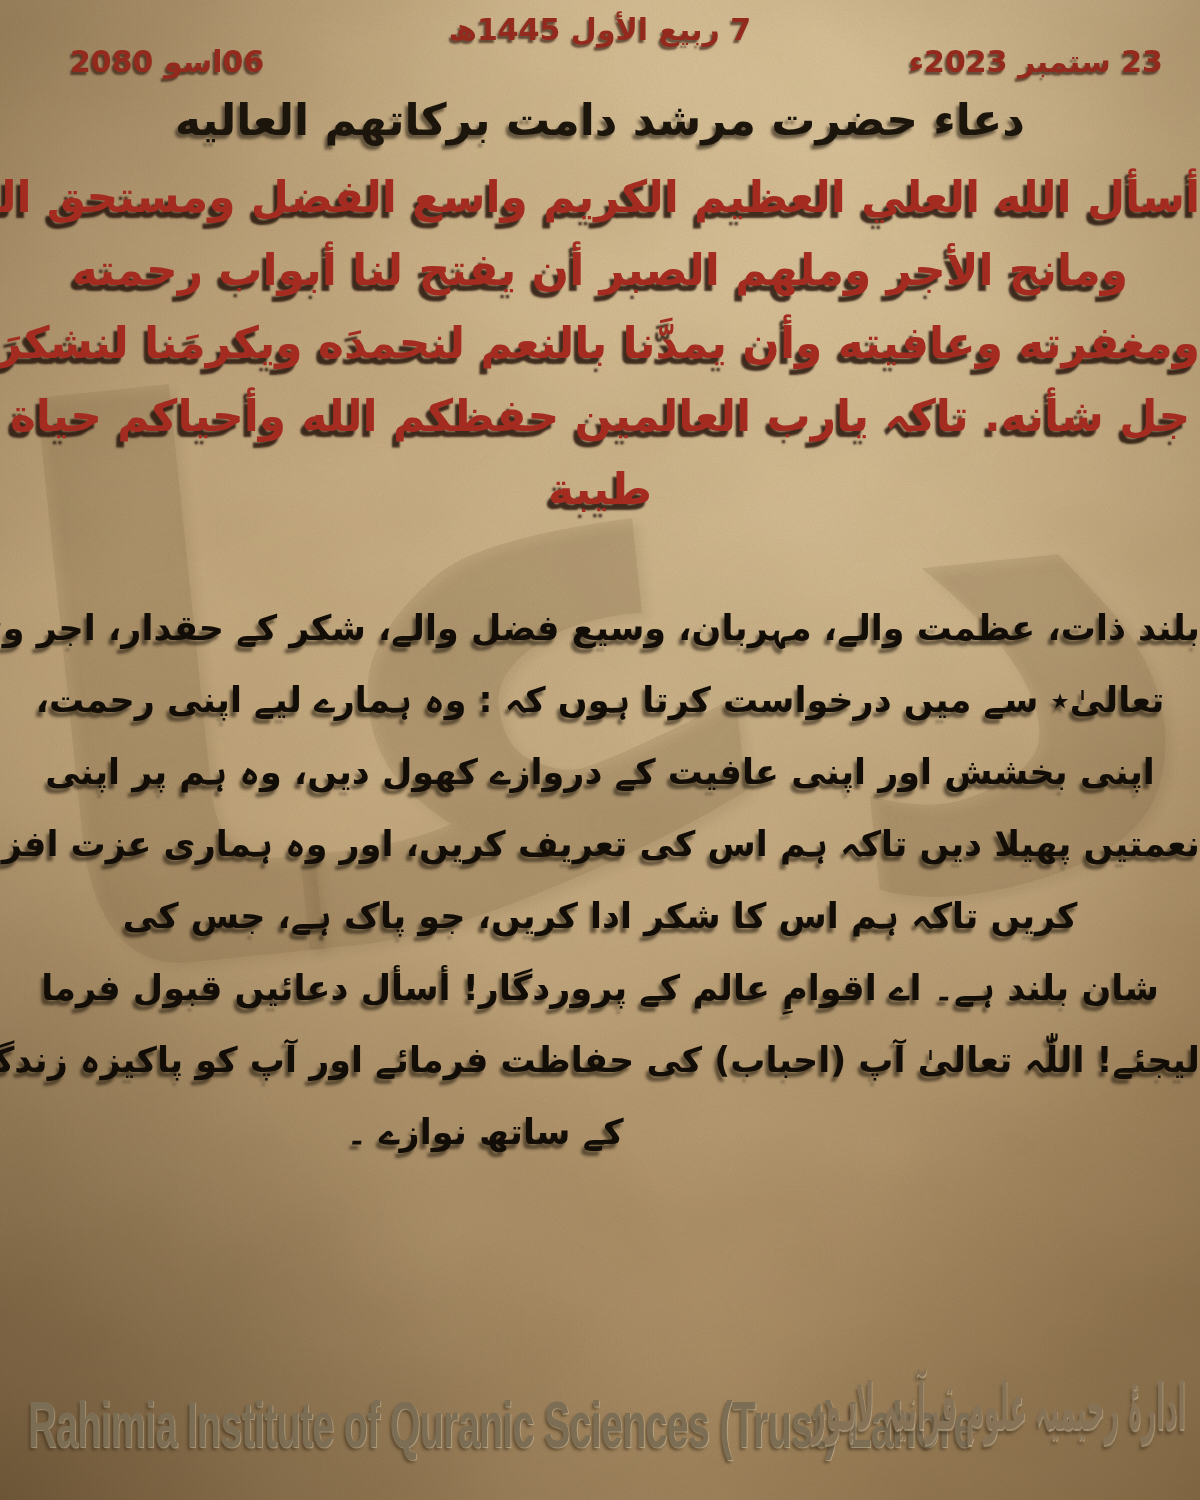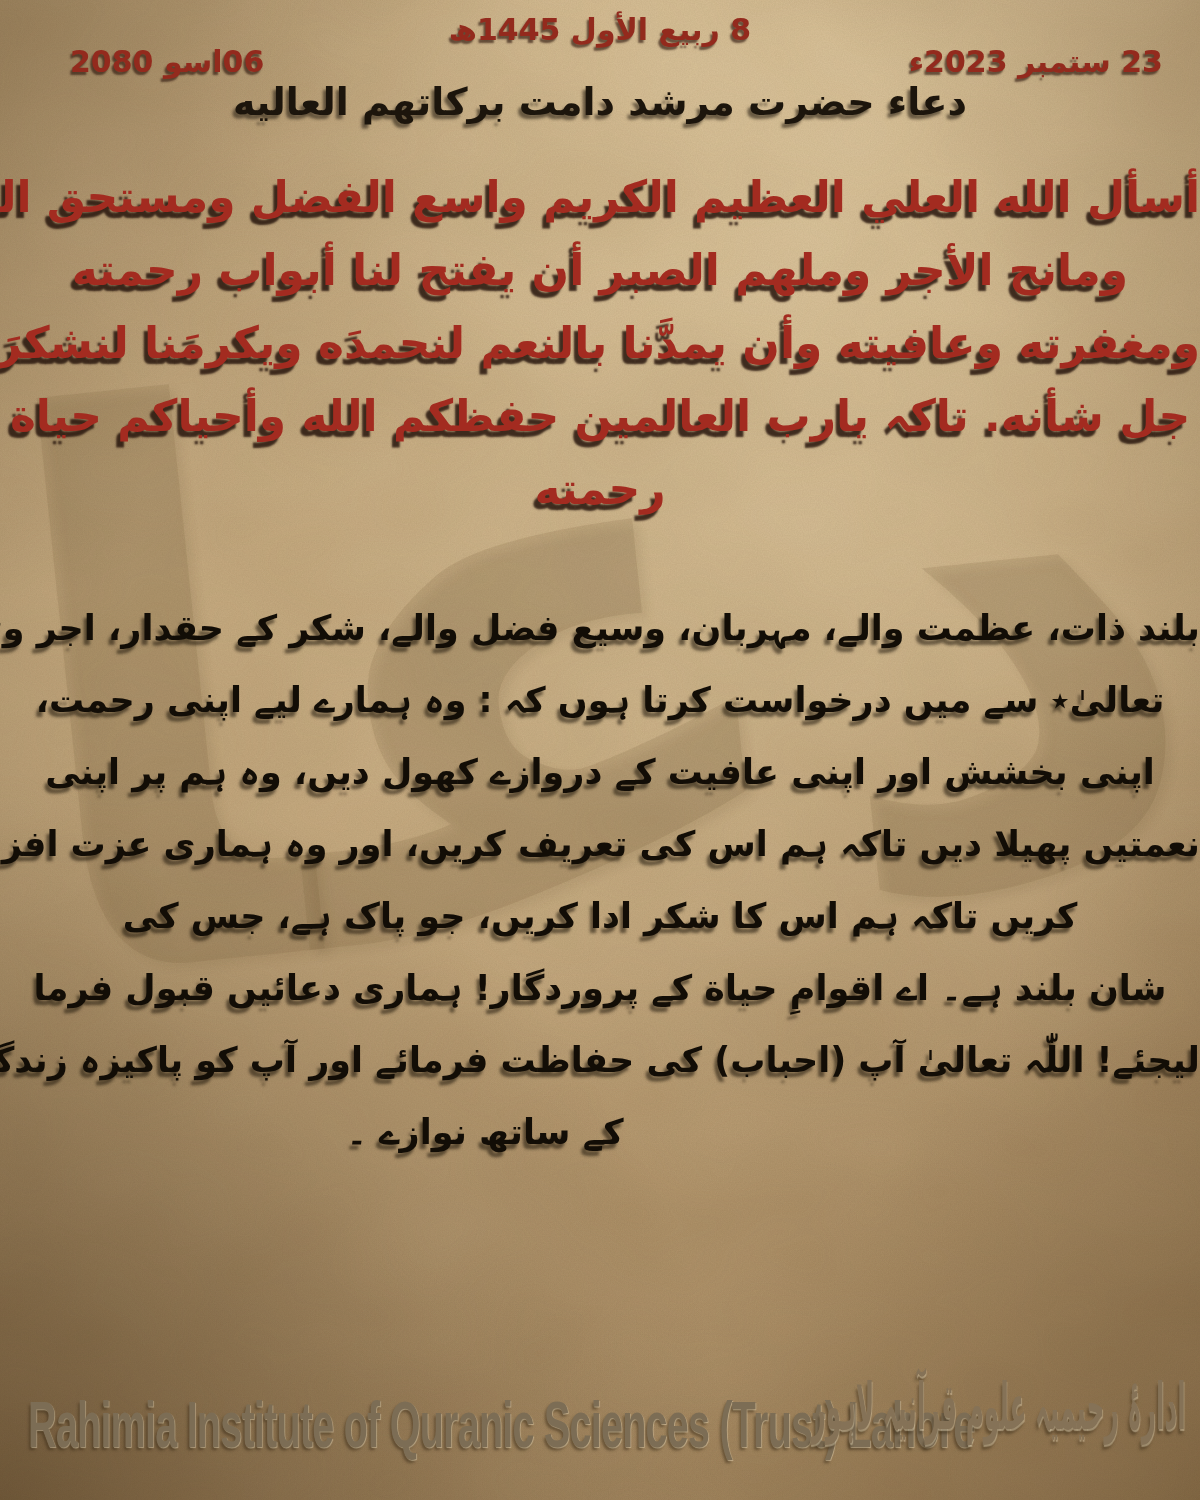--- a/index.html
+++ b/index.html
@@ -31,22 +31,22 @@
   }
   .hdr-date{
     position:absolute;font-size:30px;font-weight:bold;color:#932a1d;
     text-shadow:-2px 3px 2px rgba(45,22,12,0.65);white-space:nowrap;
   }
   .hdr-hijri{top:12px;left:0;right:0;text-align:center;}
   .hdr-greg{top:44px;right:37px;}
   .hdr-bikrami{top:44px;left:70px;direction:rtl;}
   .page-title{
     position:absolute;top:76px;left:0;right:0;text-align:center;
-    font-size:38px;font-weight:bold;color:#1c150c;
-    text-shadow:-3px 4px 3px rgba(70,58,40,0.75);white-space:nowrap;margin:4px;
+    font-size:44px;font-weight:bold;color:#1c150c;
+    text-shadow:-3px 4px 3px rgba(70,58,40,0.75);white-space:nowrap;margin:18px;
   }
   .arabic-block{position:absolute;top:160px;left:0;right:0;text-align:center;direction:rtl;}
   .arabic-line{
     height:73px;line-height:73px;font-size:44px;font-weight:bold;color:#a32b20;
     text-shadow:-4px 6px 2px rgba(38,20,12,0.85);white-space:nowrap;
   }
   .urdu-block{position:absolute;top:592px;left:0;right:0;text-align:center;direction:rtl;}
   .urdu-line{
     height:72px;line-height:72px;font-size:35px;font-weight:bold;color:#120d06;
     text-shadow:-3px 5px 3px rgba(25,18,8,0.55);white-space:nowrap;
@@ -86,41 +86,41 @@
         <feTurbulence type="fractalNoise" baseFrequency="0.85" numOctaves="2" seed="4" stitchTiles="stitch"></feTurbulence>
         <feColorMatrix type="matrix" values="0 0 0 0 0.25  0 0 0 0 0.19  0 0 0 0 0.10  0 0 0 0.30 0"></feColorMatrix>
       </filter>
     </defs>
     <rect width="1200" height="1500" filter="url(#blotch)" opacity="0.38" style="mix-blend-mode:multiply"></rect>
     <rect width="1200" height="1500" filter="url(#grain)" opacity="0.45" style="mix-blend-mode:multiply"></rect>
   </svg>
 
   <div class="vignette"></div>
 
-  <div class="hdr-date hdr-hijri">8 ربيع الأول 1445ھ</div>
+  <div class="hdr-date hdr-hijri">7 ربيع الأول 1445ھ</div>
   <div class="hdr-date hdr-greg">23 ستمبر 2023ء</div>
   <div class="hdr-date hdr-bikrami">06اسو 2080</div>
 
   <h1 class="page-title">دعاء حضرت مرشد دامت بركاتهم العاليه</h1>
 
   <section class="arabic-block">
     <div class="arabic-line">أسأل الله العلي العظيم الكريم واسع الفضل ومستحق الشكر</div>
     <div class="arabic-line">ومانح الأجر وملهم الصبر أن يفتح لنا أبواب رحمته</div>
     <div class="arabic-line">ومغفرته وعافيته وأن يمدَّنا بالنعم لنحمدَه ويكرمَنا لنشكرَه سبحانه</div>
     <div class="arabic-line">جل شأنه. تاکہ يارب العالمين حفظكم الله وأحياكم حياة</div>
-    <div class="arabic-line">رحمته</div>
+    <div class="arabic-line">طيبة</div>
   </section>
 
   <section class="urdu-block">
     <div class="urdu-line">بلند ذات، عظمت والے، مہربان، وسیع فضل والے، شکر کے حقدار، اجر وثواب</div>
     <div class="urdu-line">تعالیٰ٭ سے میں درخواست کرتا ہوں کہ : وہ ہمارے لیے اپنی رحمت،</div>
     <div class="urdu-line">اپنی بخشش اور اپنی عافیت کے دروازے کھول دیں، وہ ہم پر اپنی</div>
     <div class="urdu-line">نعمتیں پھیلا دیں تاکہ ہم اس کی تعریف کریں، اور وہ ہماری عزت افزائی</div>
     <div class="urdu-line">کریں تاکہ ہم اس کا شکر ادا کریں، جو پاک ہے، جس کی</div>
-    <div class="urdu-line">شان بلند ہے۔ اے اقوامِ حياة کے پروردگار! ہماری دعائیں قبول فرما</div>
+    <div class="urdu-line">شان بلند ہے۔ اے اقوامِ عالم کے پروردگار! أسأل دعائیں قبول فرما</div>
     <div class="urdu-line">لیجئے! اللّٰہ تعالیٰ آپ (احباب) کی حفاظت فرمائے اور آپ کو پاکیزہ زندگی</div>
     <div class="urdu-line shift-left">کے ساتھ نوازے ۔</div>
   </section>
 
   <footer class="footer">
     <div class="org-en">Rahimia Institute of Quranic Sciences (Trust) Lahore</div>
     <div class="org-ar">ادارۂ رحیمیہ علوم قرآنیہ لاہور</div>
   </footer>
 
 </div>

